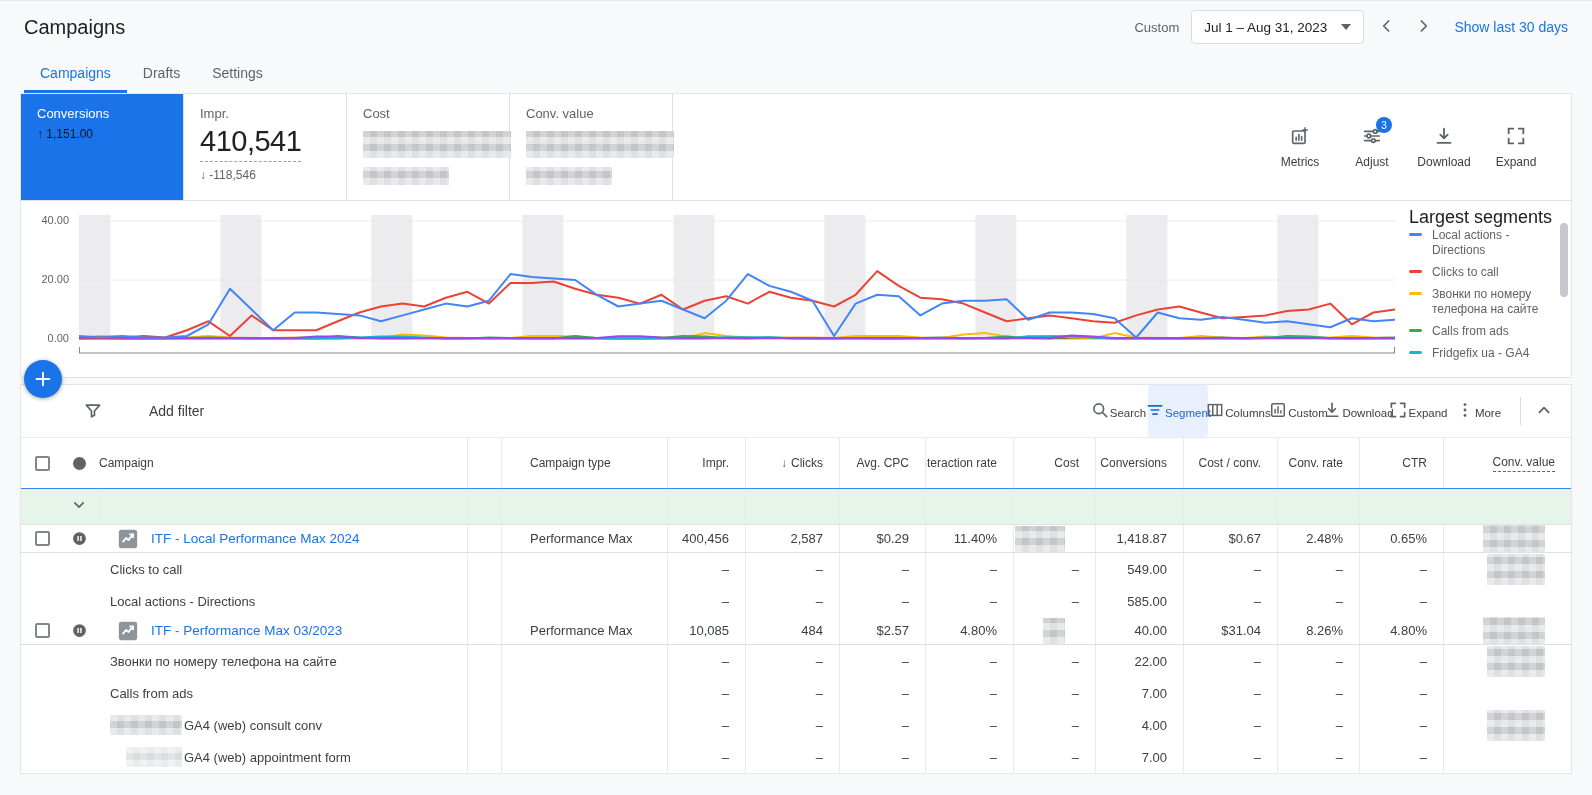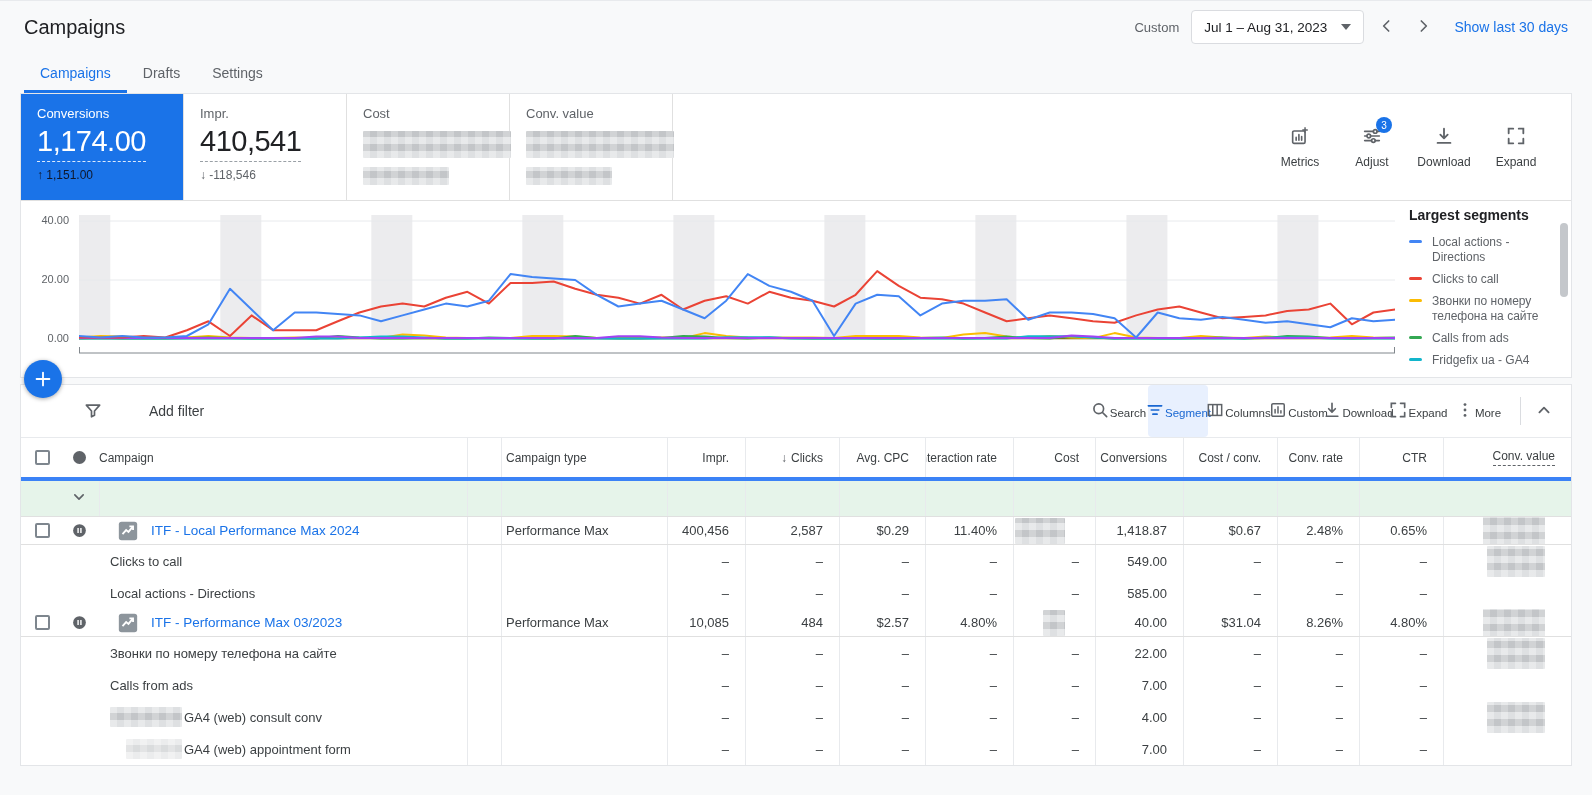--- a/index.html
+++ b/index.html
@@ -36,21 +36,21 @@
   .tool svg{width:22px;height:22px}
   .tool-label{font-size:12px;color:#3c4043;margin-top:5px}
   .badge{position:absolute;top:-8px;left:33px;background:#1a73e8;color:#fff;font-size:10px;width:16px;height:16px;border-radius:50%;display:flex;align-items:center;justify-content:center}
   .chart-row{display:flex;height:176px}
   .ylabels{width:58px;position:relative}
   .ylab{position:absolute;right:10px;font-size:11px;color:#5f6368}
   .chart-main{flex:1;padding-top:8px;min-width:0}
   .chart-main svg{width:100%;height:150px;display:block}
   .xlabels{display:flex;justify-content:space-between;font-size:11.5px;color:#5f6368;margin-top:2px}
   .legend{width:176px;padding:6px 12px 0 14px;position:relative;overflow:hidden}
-  .legend-title{font-size:14px;font-weight:700;color:#202124;margin-bottom:12px}
+  .legend-title{font-size:18px;font-weight:400;color:#202124;margin-bottom:0}
   .legend-item{display:flex;align-items:flex-start;gap:10px;margin-bottom:7px}
   .legend-dash{width:13px;height:3px;border-radius:2px;margin-top:5px;flex:none}
   .legend-text{font-size:12px;color:#5f6368;line-height:15px}
   .legend-scrollbar{position:absolute;right:3px;top:22px;width:8px;height:74px;background:#c4c7cb;border-radius:4px}
   .fab{position:absolute;left:24px;top:359px;width:38px;height:38px;border-radius:50%;background:#1a73e8;border:none;box-shadow:0 1px 4px rgba(0,0,0,.35);cursor:pointer;z-index:5;display:flex;align-items:center;justify-content:center}
   .fab svg{width:22px;height:22px}
   .table-panel{margin-top:6px}
   .toolbar{height:52px;display:flex;align-items:center;padding-left:62px}
   .filter-ic{color:#5f6368;width:20px;height:20px;margin-right:46px}
   .filter-ic svg{width:20px;height:20px}
@@ -61,41 +61,41 @@
   .tbtn-label{font-size:11.5px;color:#3c4043;margin-top:4px}
   .tbtn.active{background:#e8f0fe;color:#1967d2}
   .tbtn.active .tbtn-label{color:#1967d2;font-weight:500}
   .tb-divider{width:1px;height:28px;background:#dadce0;align-self:center;margin:0 12px}
   .collapse-btn{background:none;border:none;color:#5f6368;cursor:pointer;margin-right:16px}
   .collapse-btn svg{width:22px;height:22px}
   .trow{display:grid;grid-template-columns:38px 40px 368px 34px 166px 78px 94px 86px 88px 82px 88px 94px 82px 84px 128px;align-items:stretch}
   .tcell{display:flex;align-items:center;overflow:hidden}
   .tcell.vline{border-left:1px solid #e8eaed}
   .num{justify-content:flex-end;padding-right:16px;font-size:13px;color:#3c4043;white-space:nowrap}
-  .thead{height:44px;border-top:1px solid #e8eaed;border-bottom:4px solid #3b82f6}
+  .thead{height:52px;border-top:1px solid #e8eaed;border-bottom:1px solid #3b82f6}
   .thead .tcell{font-size:12px;color:#3c4043;font-weight:500}
   .thead .num{text-align:right;line-height:14px}
   .hcheck{margin-left:14px}
   .checkbox{width:15px;height:15px;border:2px solid #7e868e;border-radius:2px;background:#fff;cursor:pointer;flex:none}
   .status-dot{width:13px;height:13px;border-radius:50%;background:#5f6368;margin:0 auto}
   .u-dashed{border-bottom:1px dashed #5f6368;padding-bottom:2px}
   .sort-arrow{margin-right:4px;color:#5f6368}
   .group-row{height:36px;background:#e6f4ea;border-bottom:1px solid #e0e0e0}
   .group-row .glabel{font-size:13px;color:#3c4043;margin-left:10px}
   .chev-btn{background:none;border:none;color:#5f6368;cursor:pointer;margin:0 auto;display:flex}
   .chev-btn svg{width:20px;height:20px}
   .folder-ic{color:#5f6368;width:19px;height:19px;margin-left:8px;flex:none}
   .folder-ic svg{width:19px;height:19px}
   .campaign-row{height:28px;border-bottom:1px solid #e0e0e0}
   .pause-ic{color:#5f6368;width:17px;height:17px;margin:0 auto}
   .pause-ic svg{width:17px;height:17px;display:block}
   .thumb-ic{width:22px;height:22px;margin-left:18px;flex:none}
   .thumb-ic svg{width:22px;height:22px;display:block}
   .camp-link{font-size:13.5px;color:#1a73e8;margin-left:12px;cursor:pointer;white-space:nowrap}
-  .type-cell{padding-left:4px;font-size:13px;color:#3c4043}
+  .type-cell{padding-left:28px;font-size:13px;color:#3c4043}
   .segment-row{height:32px}
   .seg-name{font-size:13px;color:#3c4043;margin-left:11px;white-space:nowrap;display:flex;align-items:center}
   .seg-prefix{display:inline-block;width:72px;height:20px;margin-right:2px}
   .seg-prefix.indent{width:56px;margin-left:16px;opacity:.6}
   .cost-block{width:50px;height:26px;margin:0 14px 0 auto}
   .cost-block.small{width:22px}
   .cv-block{width:62px;height:30px;margin:0 10px 0 auto}
   .cv-block.tall{width:58px;height:31px}
 </style>
 </head>
@@ -130,21 +130,20 @@
       </div>
       <div class="tab">
         <span>Settings</span>
       </div>
     </nav>
 
   <section class="panel main-panel">
     <div class="cards-row" id="cards">
         <div class="card selected">
           <div class="card-label">Conversions</div>
-          <div><span class="card-value">1,174.00</span></div>
           <div class="card-delta">↑ 1,151.00</div>
         </div>
         <div class="card">
           <div class="card-label">Impr.</div>
           <div><span class="card-value">410,541</span></div>
           <div class="card-delta">↓ -118,546</div>
         </div>
         <div class="card">
           <div class="card-label">Cost</div>
           <div class="px px1"></div>

